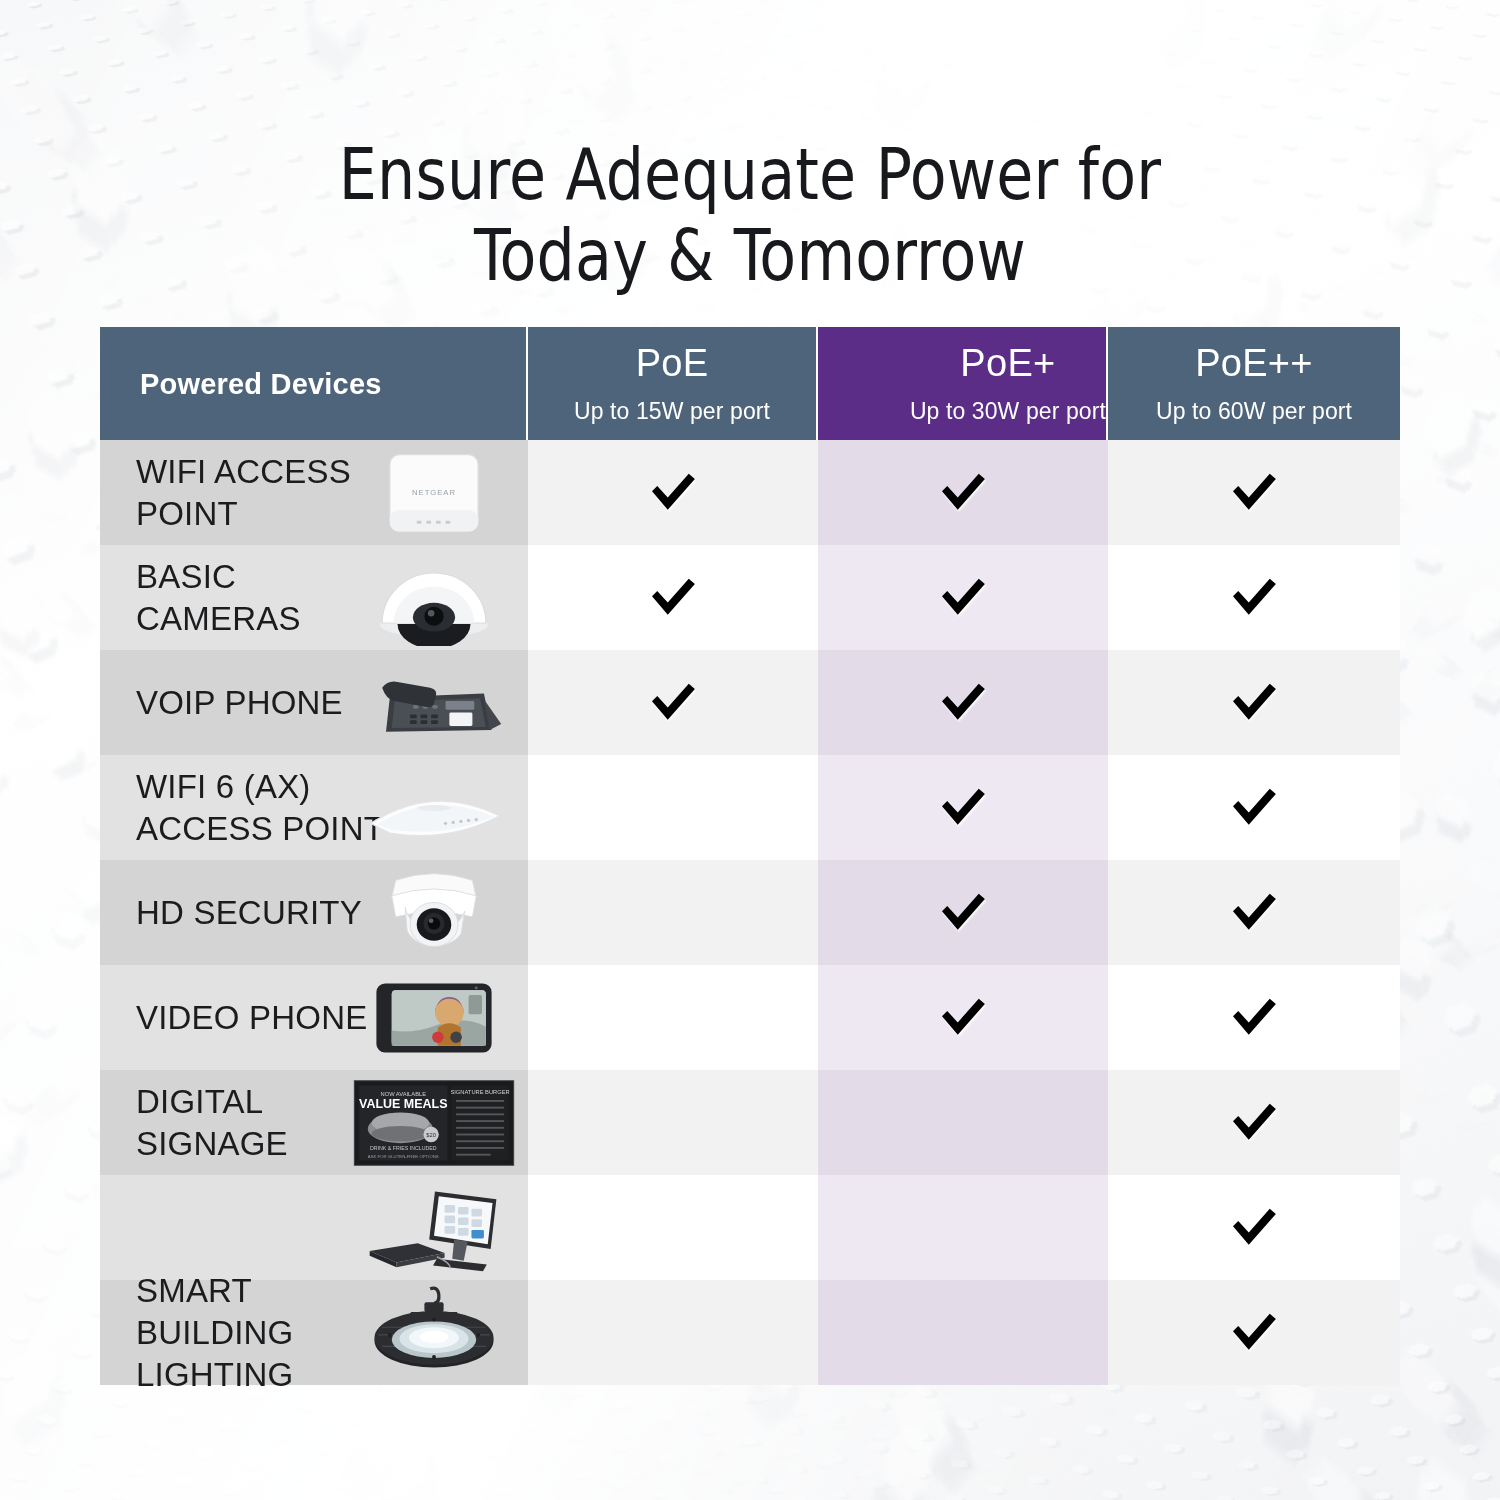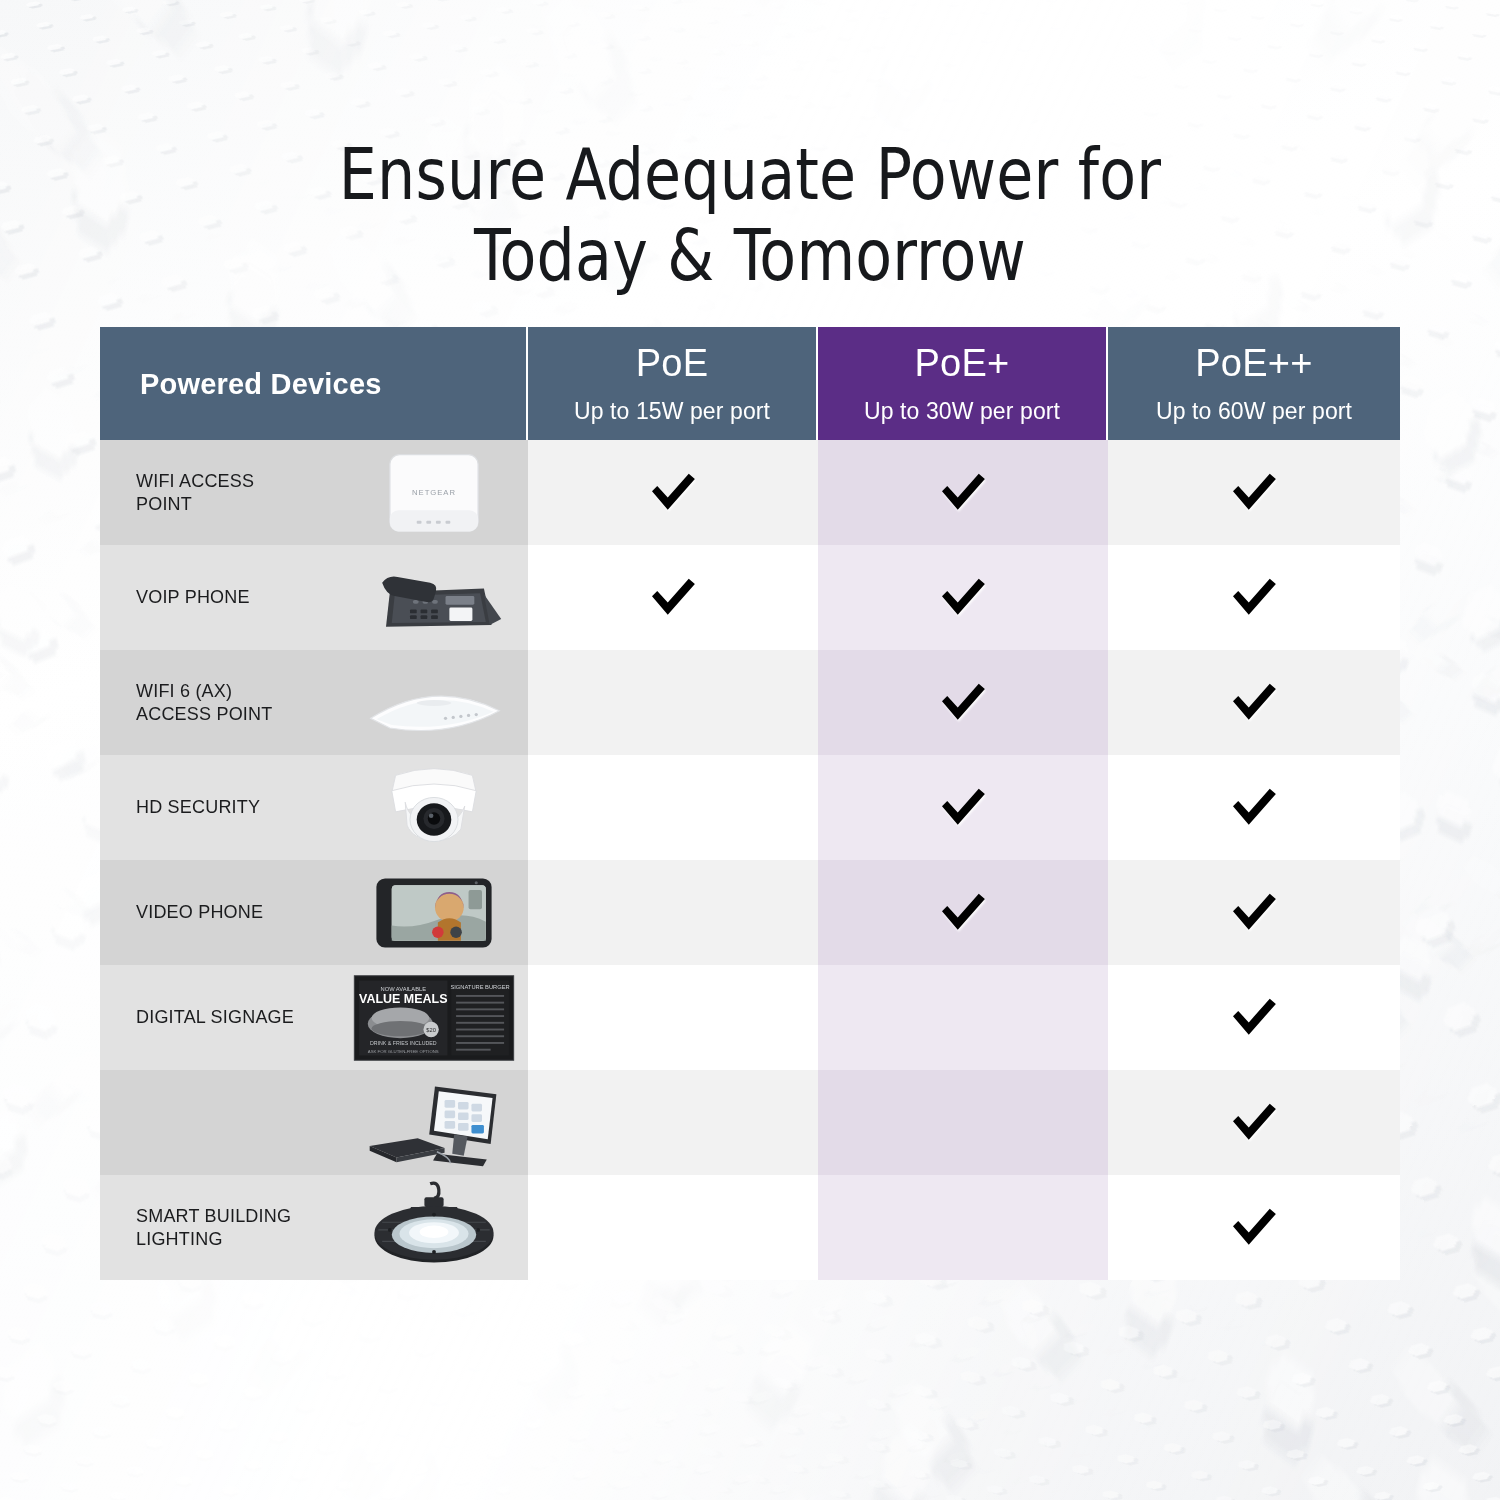--- a/index.html
+++ b/index.html
@@ -149,21 +149,21 @@
   .cell-data.mid { width: 290px; flex: 0 0 290px; }
   .cell-data.last { width: 292px; flex: 0 0 292px; }
 
   
   .thead .cell-label,
   .thead .cell-data {
     height: 113px;
     background: #4e647b;
     border-right: 2px solid #ffffff;
   }
-  .thead .cell-data.hl { background: #5b2d86; }
+  .thead .cell-data.hl { background: #5b2d86; justify-content: flex-end; }
   .thead .cell-data.last { border-right: none; }
 
   .head-left-text {
     position: absolute;
     left: 40px;
     top: 50%;
     transform: translateY(-50%);
     color: #ffffff;
     font-size: 29px;
     font-weight: bold;
@@ -201,21 +201,21 @@
 
   .tbody .cell-data.hl { background: #e3dbe8; }
   .tbody .trow:nth-child(even) .cell-data.hl { background: #eee8f2; }
 
   .row-label {
     position: absolute;
     left: 36px;
     top: 50%;
     transform: translateY(-50%);
     color: #1b1c1e;
-    font-size: 18px;
+    font-size: 33px;
     line-height: 1.28;
     letter-spacing: 0.2px;
     max-width: 250px;
   }
 
   .row-thumb {
     position: absolute;
     right: 8px;
     top: 50%;
     transform: translateY(-50%);
@@ -283,20 +283,47 @@
     <div class="tbody" id="tbody">
         <div class="trow">
           <div class="cell-label">
             <div class="row-label">
               <div>WIFI ACCESS</div>
               <div>POINT</div>
             </div>
             <div class="row-thumb">
               <svg width="172" height="96" viewBox="0 0 160 100" preserveAspectRatio="xMidYMid meet">
                 <use href="#ic-wifi-access-point-icon"></use>
+              </svg>
+            </div>
+          </div>
+          <div class="cell-data">
+            <svg class="check" viewBox="0 0 64 64">
+              <use href="#sym-check"></use>
+            </svg>
+          </div>
+          <div class="cell-data mid hl">
+            <svg class="check" viewBox="0 0 64 64">
+              <use href="#sym-check"></use>
+            </svg>
+          </div>
+          <div class="cell-data last">
+            <svg class="check" viewBox="0 0 64 64">
+              <use href="#sym-check"></use>
+            </svg>
+          </div>
+        </div>
+        <div class="trow">
+          <div class="cell-label">
+            <div class="row-label">
+              <div>BASIC CAMERAS</div>
+            </div>
+            <div class="row-thumb">
+              <svg width="172" height="96" viewBox="0 0 160 100" preserveAspectRatio="xMidYMid meet">
+                <use href="#ic-dome-camera-icon"></use>
               </svg>
             </div>
           </div>
           <div class="cell-data">
             <svg class="check" viewBox="0 0 64 64">
               <use href="#sym-check"></use>
             </svg>
           </div>
           <div class="cell-data mid hl">
             <svg class="check" viewBox="0 0 64 64">

